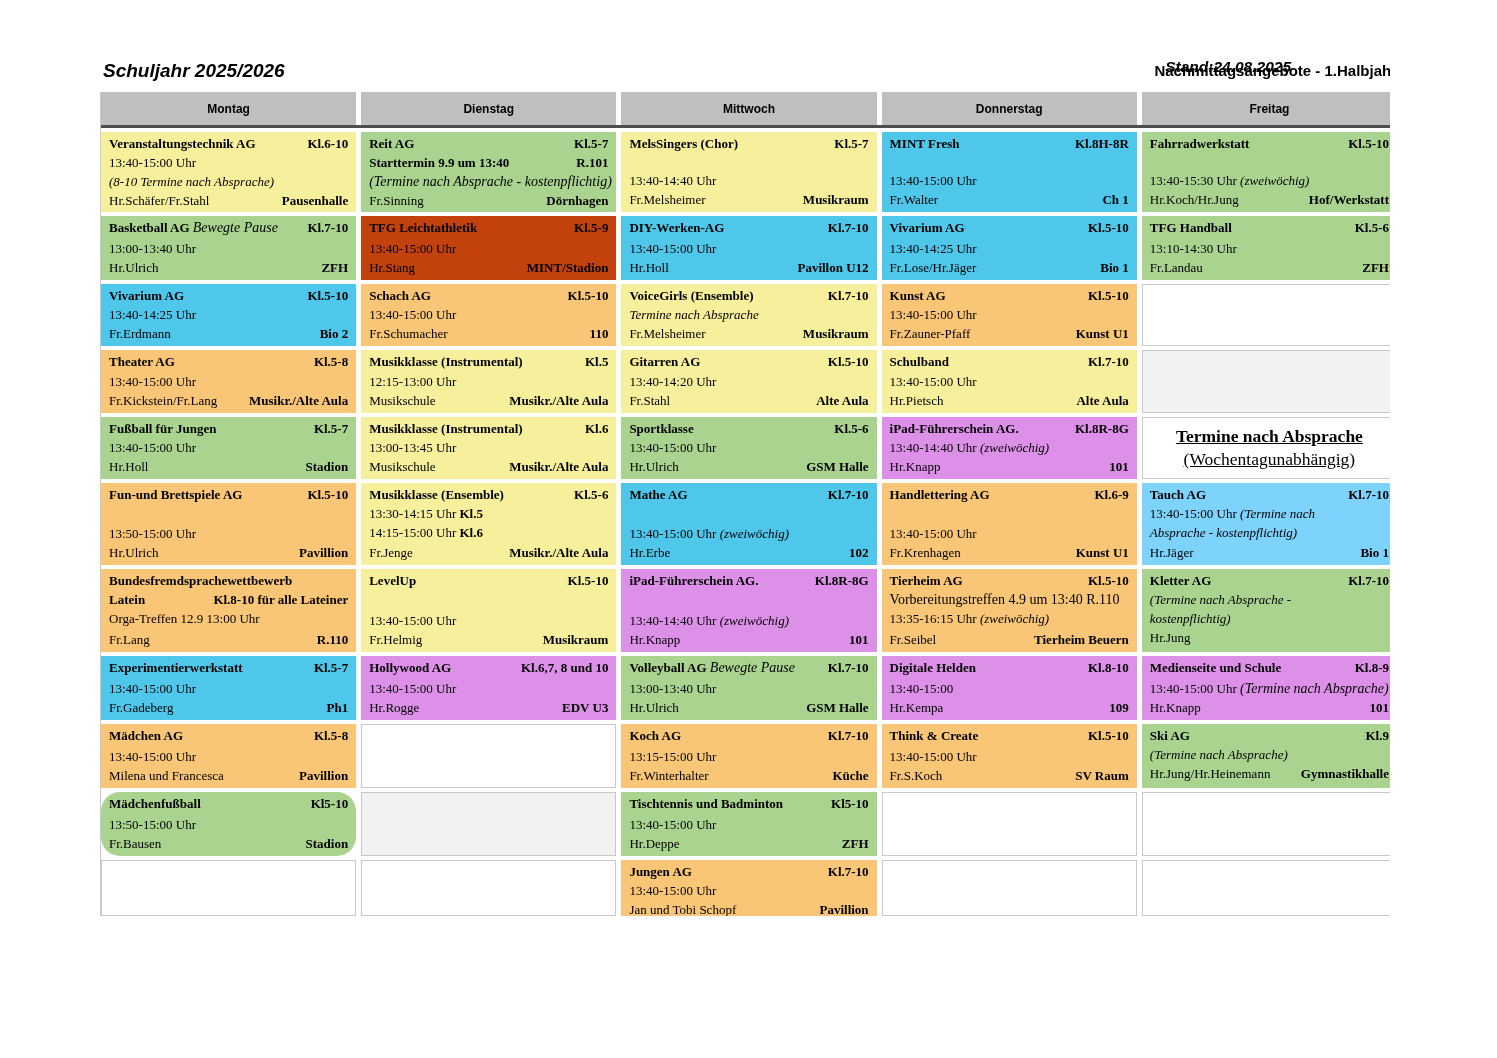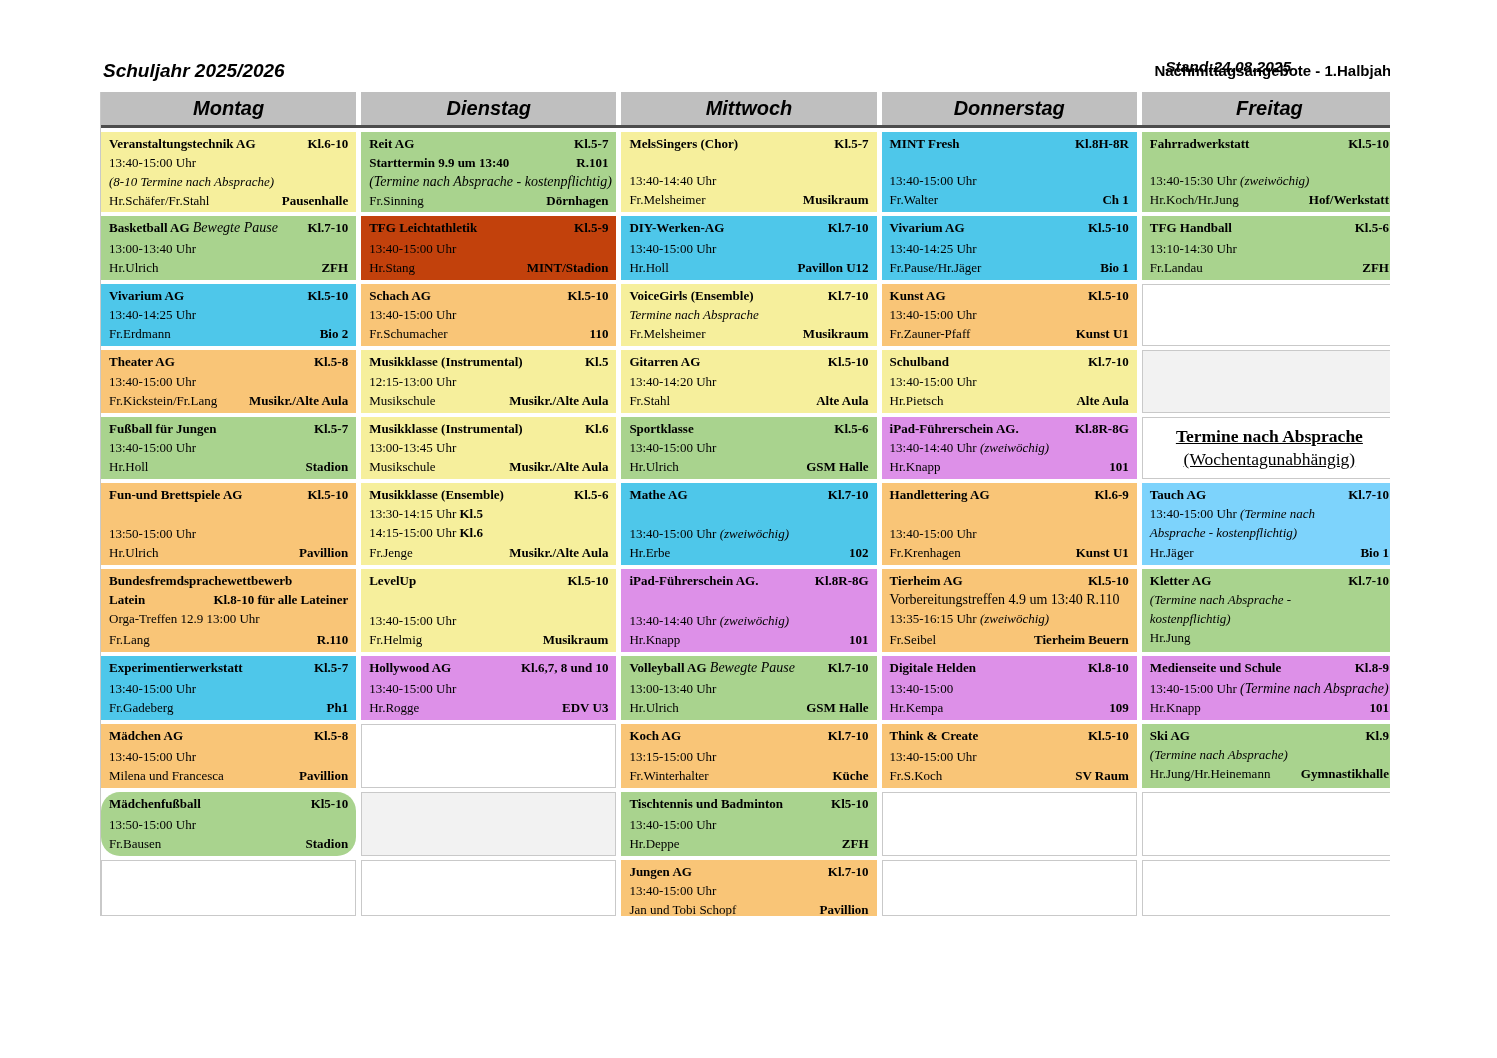--- a/index.html
+++ b/index.html
@@ -4,21 +4,21 @@
 <style>
   html,body{margin:0;padding:0;background:#fff;}
   .page{position:relative;width:1390px;height:1058px;background:#ffffff;overflow:hidden;
         font-family:"Liberation Sans",sans-serif;color:#000;}
   .schoolyear{position:absolute;left:103px;top:60px;font-size:19px;font-weight:700;font-style:italic;}
   .maintitle{position:absolute;left:100px;top:62px;width:1297px;text-align:right;font-size:15px;font-weight:700;}
   .stand{position:absolute;right:99px;top:58px;font-size:15.5px;font-weight:700;font-style:italic;}
   .tablewrap{position:absolute;left:100px;top:92px;width:1297px;border-left:1px solid #c9c9c9;box-sizing:border-box;}
   .dayrow{display:grid;grid-template-columns:repeat(5,1fr);column-gap:5px;border-bottom:3px solid #4d4d4d;}
   .daycell{height:33px;background:#BFBFBF;display:flex;align-items:center;justify-content:center;
-           font-size:20px;font-weight:700;font-style:italic;}
+           font-size:12px;font-weight:700;}
   .grid{margin-top:4px;display:grid;grid-template-columns:repeat(5,1fr);column-gap:5px;row-gap:4px;}
   .cell{overflow:hidden;font-family:"Liberation Serif",serif;font-size:13px;line-height:19px;box-sizing:border-box;}
   .cell.white{background:#ffffff;border:1px solid #c9c9c9;}
   .cell.gray{background:#F2F2F2;border:1px solid #c9c9c9;}
   .cell-inner{height:100%;display:flex;flex-direction:column;justify-content:space-between;
               padding:2px 8px 3px;box-sizing:border-box;}
   .line{display:flex;justify-content:space-between;white-space:nowrap;}
   .lft{min-width:0;}
   .rgt{margin-left:auto;padding-left:6px;}
   .b{font-weight:700;}
@@ -210,21 +210,21 @@
               <div class="line">
                 <span class="lft"><span class="b">Vivarium AG</span></span>
                 <span class="rgt"><span class="b">Kl.5-10</span></span>
               </div>
             </div>
             <div>
               <div class="line">
                 <span class="lft"><span>13:40-14:25 Uhr</span></span>
               </div>
               <div class="line">
-                <span class="lft"><span>Fr.Pause/Hr.Jäger</span></span>
+                <span class="lft"><span>Fr.Lose/Hr.Jäger</span></span>
                 <span class="rgt"><span class="b">Bio 1</span></span>
               </div>
             </div>
           </div>
         </div>
         <div class="cell" style="background: rgb(169, 211, 142);">
           <div class="cell-inner">
             <div>
               <div class="line">
                 <span class="lft"><span class="b">TFG Handball</span></span>

